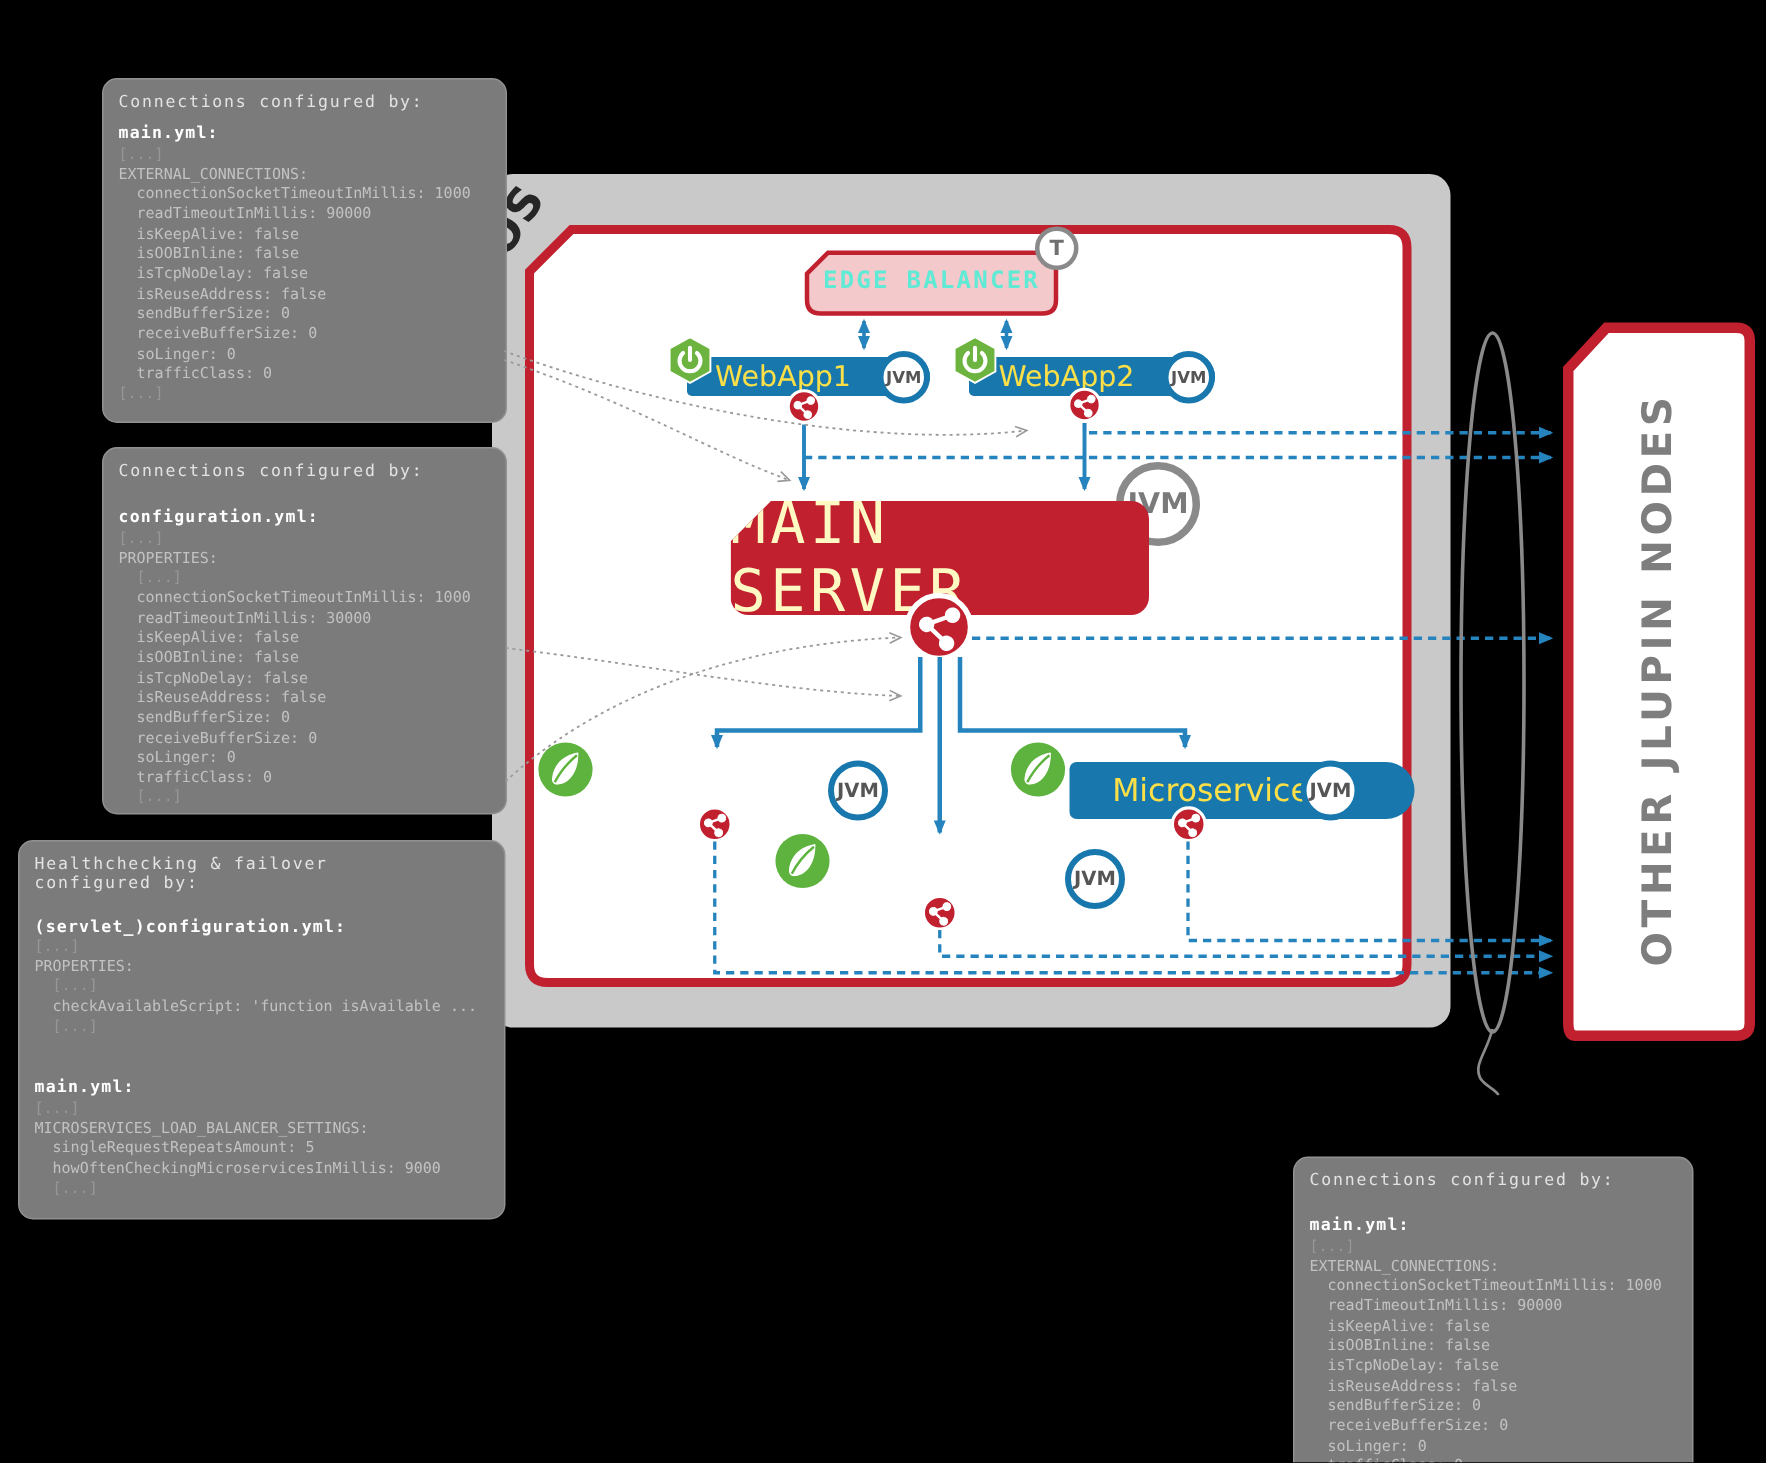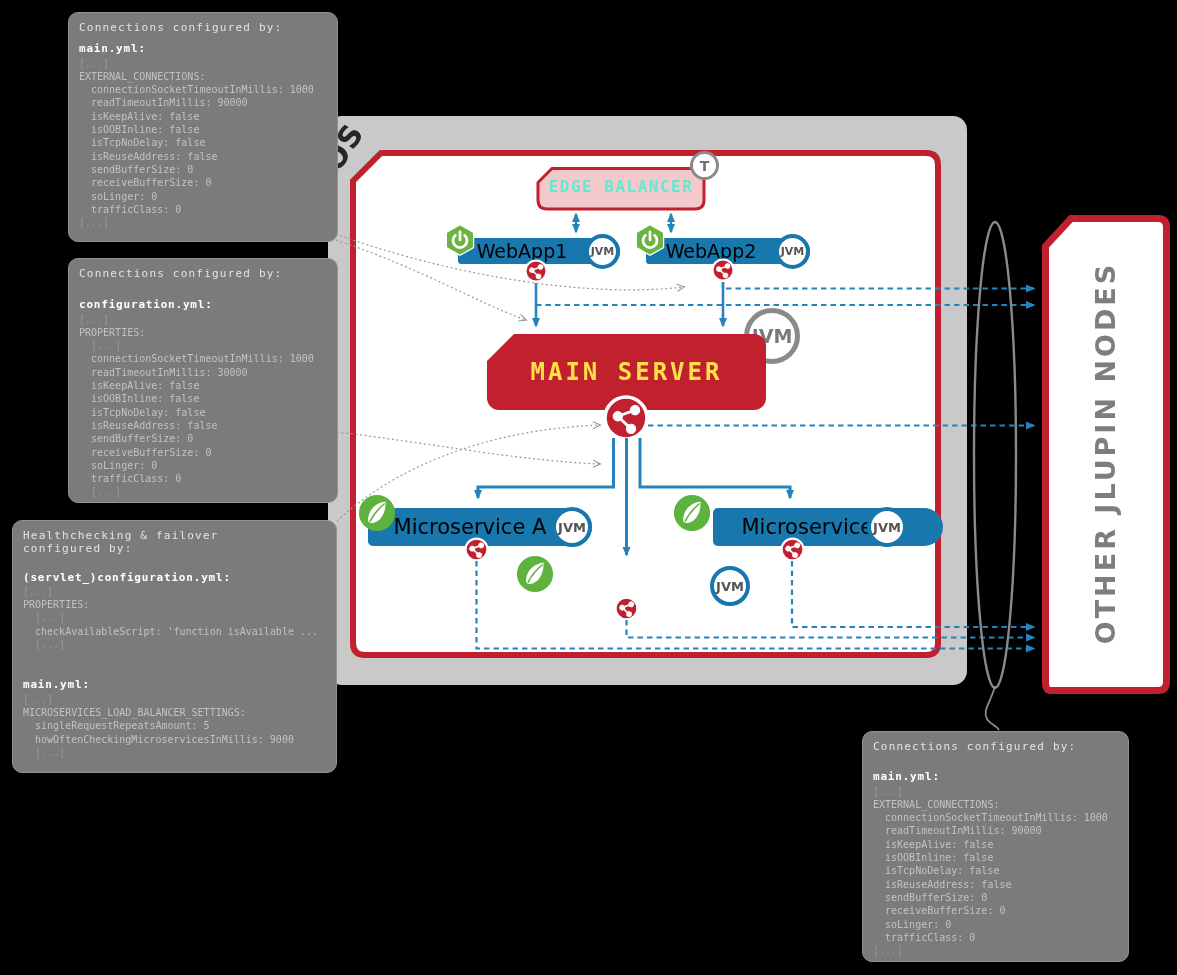--- a/index.html
+++ b/index.html
@@ -12,52 +12,52 @@
   #os-label{left:318px;top:124px;width:60px;height:40px;color:#262626;font-size:30px;font-weight:600;
             transform:rotate(-57deg);transform-origin:center;letter-spacing:1px;}
 
   
   svg.layer{position:absolute;left:0;top:0;width:1177px;height:975px;pointer-events:none;}
 
   
   #main-server-box{left:487px;top:334px;width:279px;height:76px;background:#c1202f;border-radius:12px;
                    clip-path:polygon(27px 0,100% 0,100% 100%,0 100%,0 27px);
                    display:flex;align-items:center;justify-content:center;}
-  #main-server-label{color:#fde047;font-family:"DejaVu Sans Mono",monospace;font-weight:bold;
-                     font-size:24px;letter-spacing:3px;}
+  #main-server-label{color:#fef9c3;font-family:"DejaVu Sans Mono",monospace;font-weight:normal;
+                     font-size:39px;letter-spacing:3px;}
   #main-jvm{left:744px;top:308px;width:56px;height:56px;border-radius:50%;background:#fff;
             border:5px solid #8a8a8a;box-sizing:border-box;display:flex;align-items:center;justify-content:center;
             color:#7a7a7a;font-weight:bold;font-size:19px;}
 
   
   #edge-balancer-label{left:538px;top:177px;width:166px;text-align:center;color:#5eead4;
      font-family:"DejaVu Sans Mono",monospace;font-weight:bold;font-size:16px;letter-spacing:1.5px;}
   #traffic-badge{left:690px;top:151px;width:29px;height:29px;border-radius:50%;background:#fff;
      border:3px solid #8a8a8a;box-sizing:border-box;display:flex;align-items:center;justify-content:center;
      color:#707070;font-weight:bold;font-size:14px;}
 
   
-  .bar{background:#1878ad;display:flex;align-items:center;justify-content:center;color:#000000;}
+  .bar{background:#1878ad;display:flex;align-items:center;justify-content:center;color:#fde047;}
   .bar.webapp{height:26px;border-radius:4px 16px 16px 4px;font-size:19px;}
   .bar.micro {height:38px;border-radius:5px 20px 20px 5px;font-size:21px;}
   .jvm-badge{border-radius:50%;background:#fff;box-sizing:border-box;display:flex;align-items:center;
              justify-content:center;color:#555;font-weight:bold;}
   .jvm-badge.sm{width:35px;height:35px;border:4px solid #1878ad;font-size:11px;}
   .jvm-badge.md{width:40px;height:40px;border:4px solid #1878ad;font-size:13px;}
   .icon-svg{position:absolute;}
 
   
   #other-nodes-label{left:865px;top:433px;width:480px;height:40px;display:flex;align-items:center;
      justify-content:center;transform:rotate(-90deg);color:#7e7e7e;font-weight:bold;font-size:27px;
      letter-spacing:3px;white-space:nowrap;}
 
   
   .callout{background:#7b7b7b;border:1px solid #919191;border-radius:10px;box-sizing:border-box;
            padding:8px 10px;font-family:"DejaVu Sans Mono",monospace;font-size:10px;line-height:13.3px;
-           color:#c2c2c2;overflow:hidden;}
+           color:#c2c2c2;overflow:hidden;margin-top:40px;}
   #callout-box-1{left:68px; top:12px; width:270px;height:230px;}
   #callout-box-2{left:68px; top:258px;width:270px;height:245px;}
   #callout-box-3{left:12px; top:520px;width:325px;height:253px;}
   #callout-box-4{left:862px;top:731px;width:267px;height:231px;}
   .callout .title{color:#e3e3e3;font-size:11px;letter-spacing:1.2px;white-space:pre-line;}
   .callout .cfile{color:#fff;font-weight:bold;font-size:11px;letter-spacing:0.8px;margin-bottom:1px;}
   .callout .sec{margin-top:8px;}
   #callout-box-2 .sec{margin-top:18px;}
   #callout-box-3 .sec{margin-top:15px;}
   #callout-box-3 .sec + .sec{margin-top:27px;}
@@ -91,23 +91,20 @@
   <div class="abs bar webapp" style="left:458px;top:238px;width:162px;padding-right:34px;box-sizing:border-box;">
     <span>WebApp1</span>
   </div>
   <div class="abs jvm-badge sm" style="left:585px;top:234px;">JVM</div>
 
   <div class="abs bar webapp" style="left:646px;top:238px;width:164px;padding-right:34px;box-sizing:border-box;">
     <span>WebApp2</span>
   </div>
   <div class="abs jvm-badge sm" style="left:775px;top:234px;">JVM</div>
 
-  <div class="abs bar micro" style="left:368px;top:508px;width:224px;padding-left:20px;padding-right:40px;box-sizing:border-box;">
-    <span>Microservice A</span>
-  </div>
   <div class="abs jvm-badge md" style="left:552px;top:507px;">JVM</div>
 
   <div class="abs jvm-badge md" style="left:710px;top:566px;">JVM</div>
 
   <div class="abs bar micro" style="left:713px;top:508px;width:230px;padding-left:20px;padding-right:40px;box-sizing:border-box;">
     <span>Microservice C</span>
   </div>
   <div class="abs jvm-badge md" style="left:867px;top:507px;">JVM</div>
 
   <svg class="icon-svg" style="left:443px;top:223px;" width="34" height="34" viewBox="0 0 40 40">

